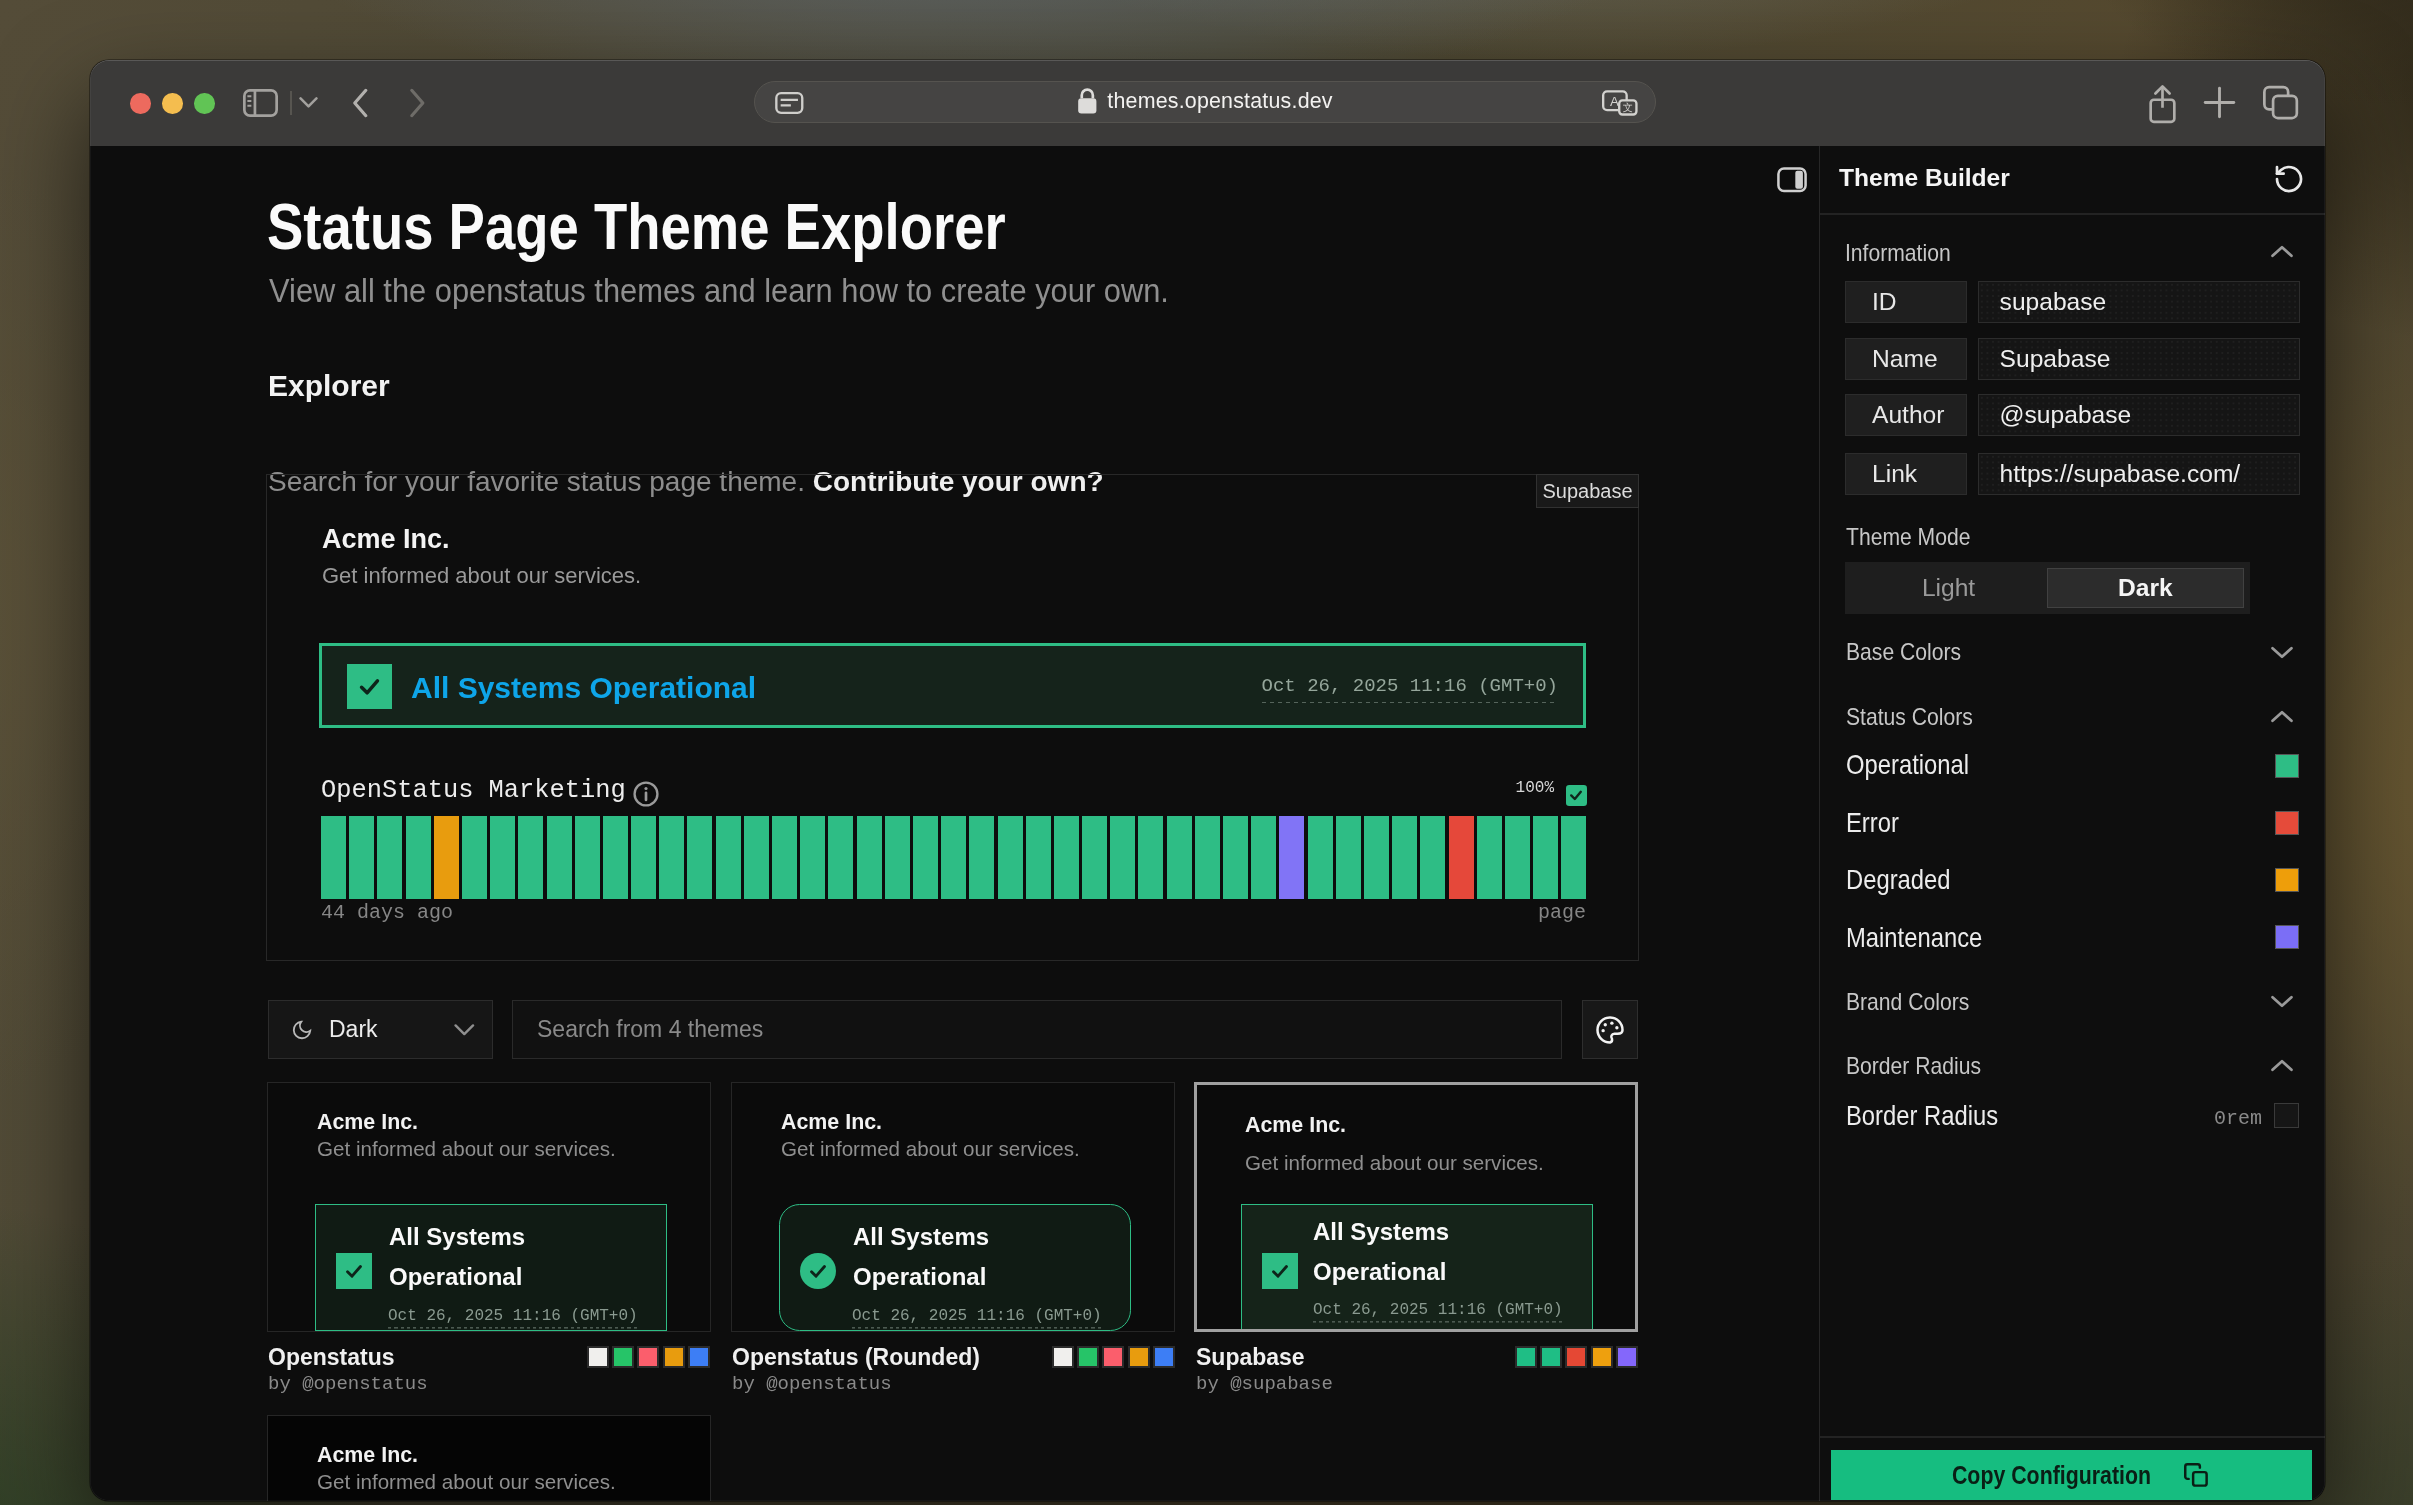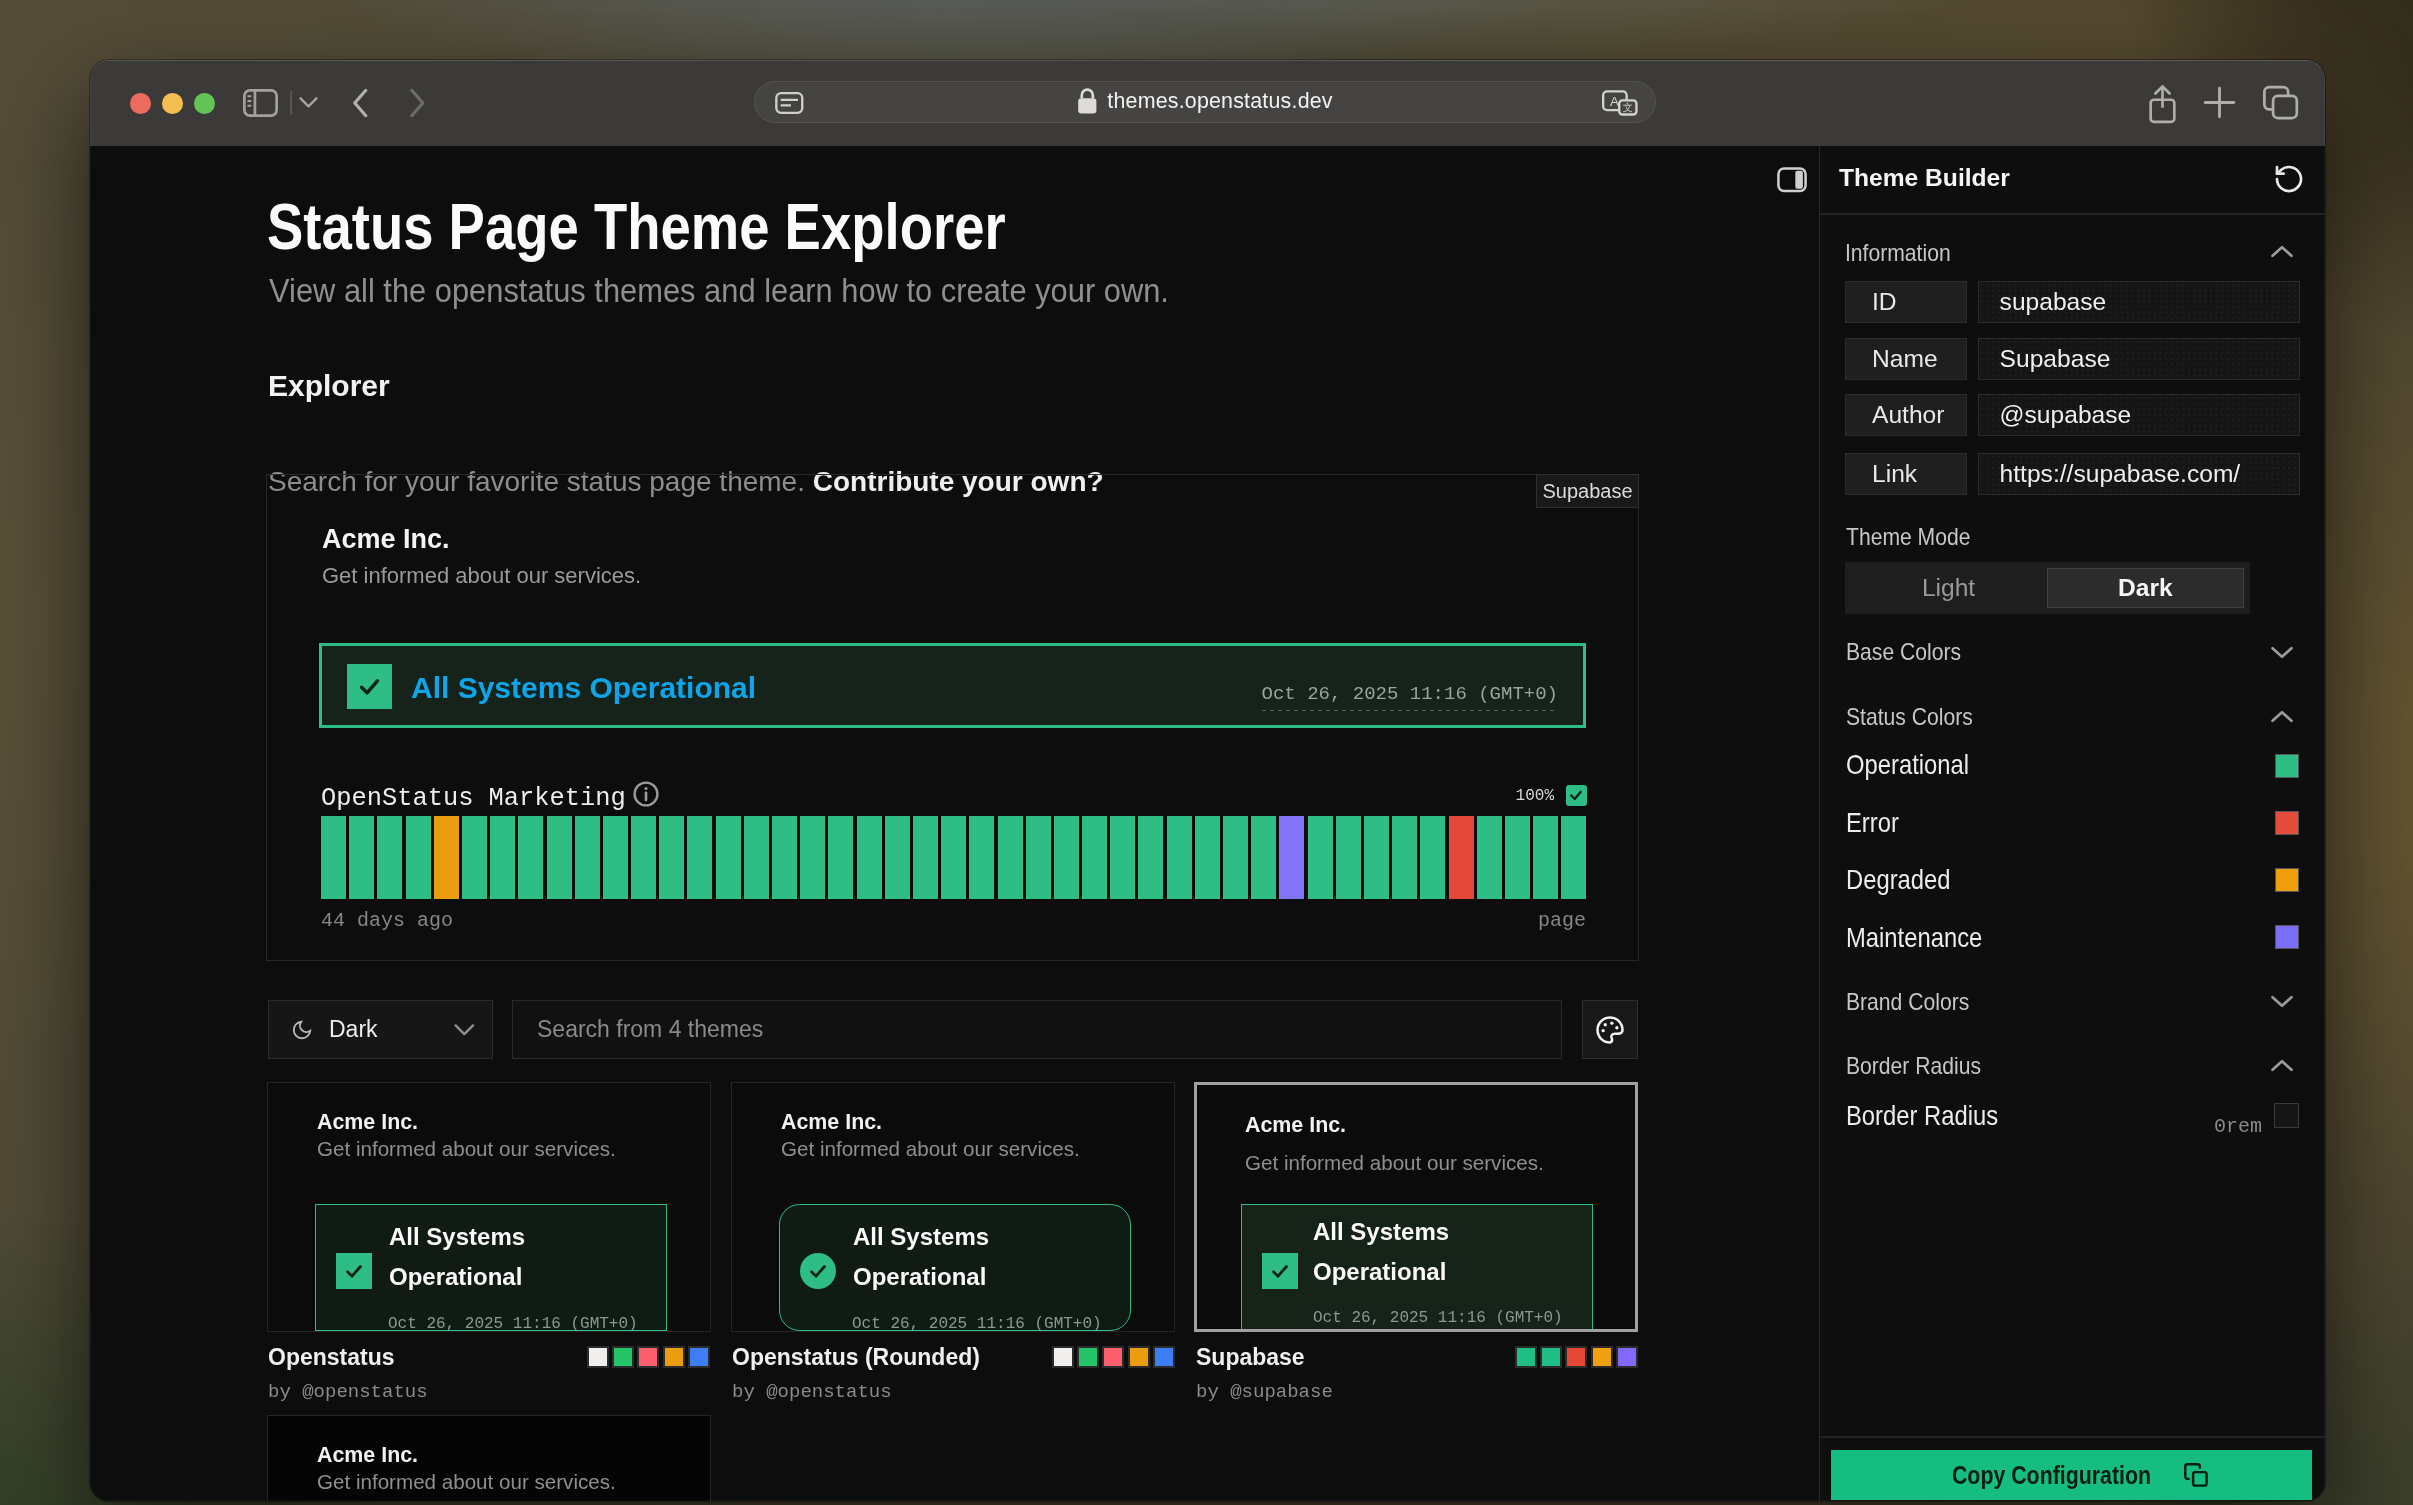--- a/index.html
+++ b/index.html
@@ -28,21 +28,21 @@
 .light { position:absolute; top:33px; width:20.6px; height:20.6px; border-radius:50%; }
 .l-red{ left:40px; background:#ed6a5e; }
 .l-yel{ left:72px; background:#f4bd4f; }
 .l-grn{ left:104px; background:#61c455; }
 .urlbar {
   position:absolute; left:664px; top:20.6px; width:902px; height:42px;
   background:#454443; border:0.8px solid #55534f; border-radius:21.4px;
   color:#f3f2f1; font-size:21.4px;
 }
 .page { position:absolute; left:0; top:86px; width:2235px; height:1355px; background:#0d0d0d; }
-.mono { font-family:"Liberation Mono", monospace;margin-top:8px; }
+.mono { font-family:"Liberation Mono", monospace; }
 
 
 .h1 { left:177px; top:48px; font-size:65px; font-weight:700; color:#fafafa; line-height:1; transform:scaleX(.838); transform-origin:0 0; white-space:nowrap; }
 .sub { left:179px; top:128px; font-size:33px; color:#8f8f8f; line-height:1; transform:scaleX(.935); transform-origin:0 0; white-space:nowrap; }
 .h2 { left:178px; top:225px; font-size:30px; font-weight:700; color:#f2f2f2; line-height:1; }
 .searchline { left:178px; top:278px; font-size:28px; color:#8d8d8d; line-height:1; white-space:nowrap;margin-top:44px; }
 .searchline b { color:#efefef; font-weight:700; }
 .bigcard { left:176px; top:328px; width:1373px; height:487px; border:1.6px solid #282828; }
 .chip { left:1446px; top:328px; width:103px; height:34px; background:#191919; border:1.6px solid #313131;
   display:flex; align-items:center; justify-content:center; font-size:20px; color:#dcdcdc; }

